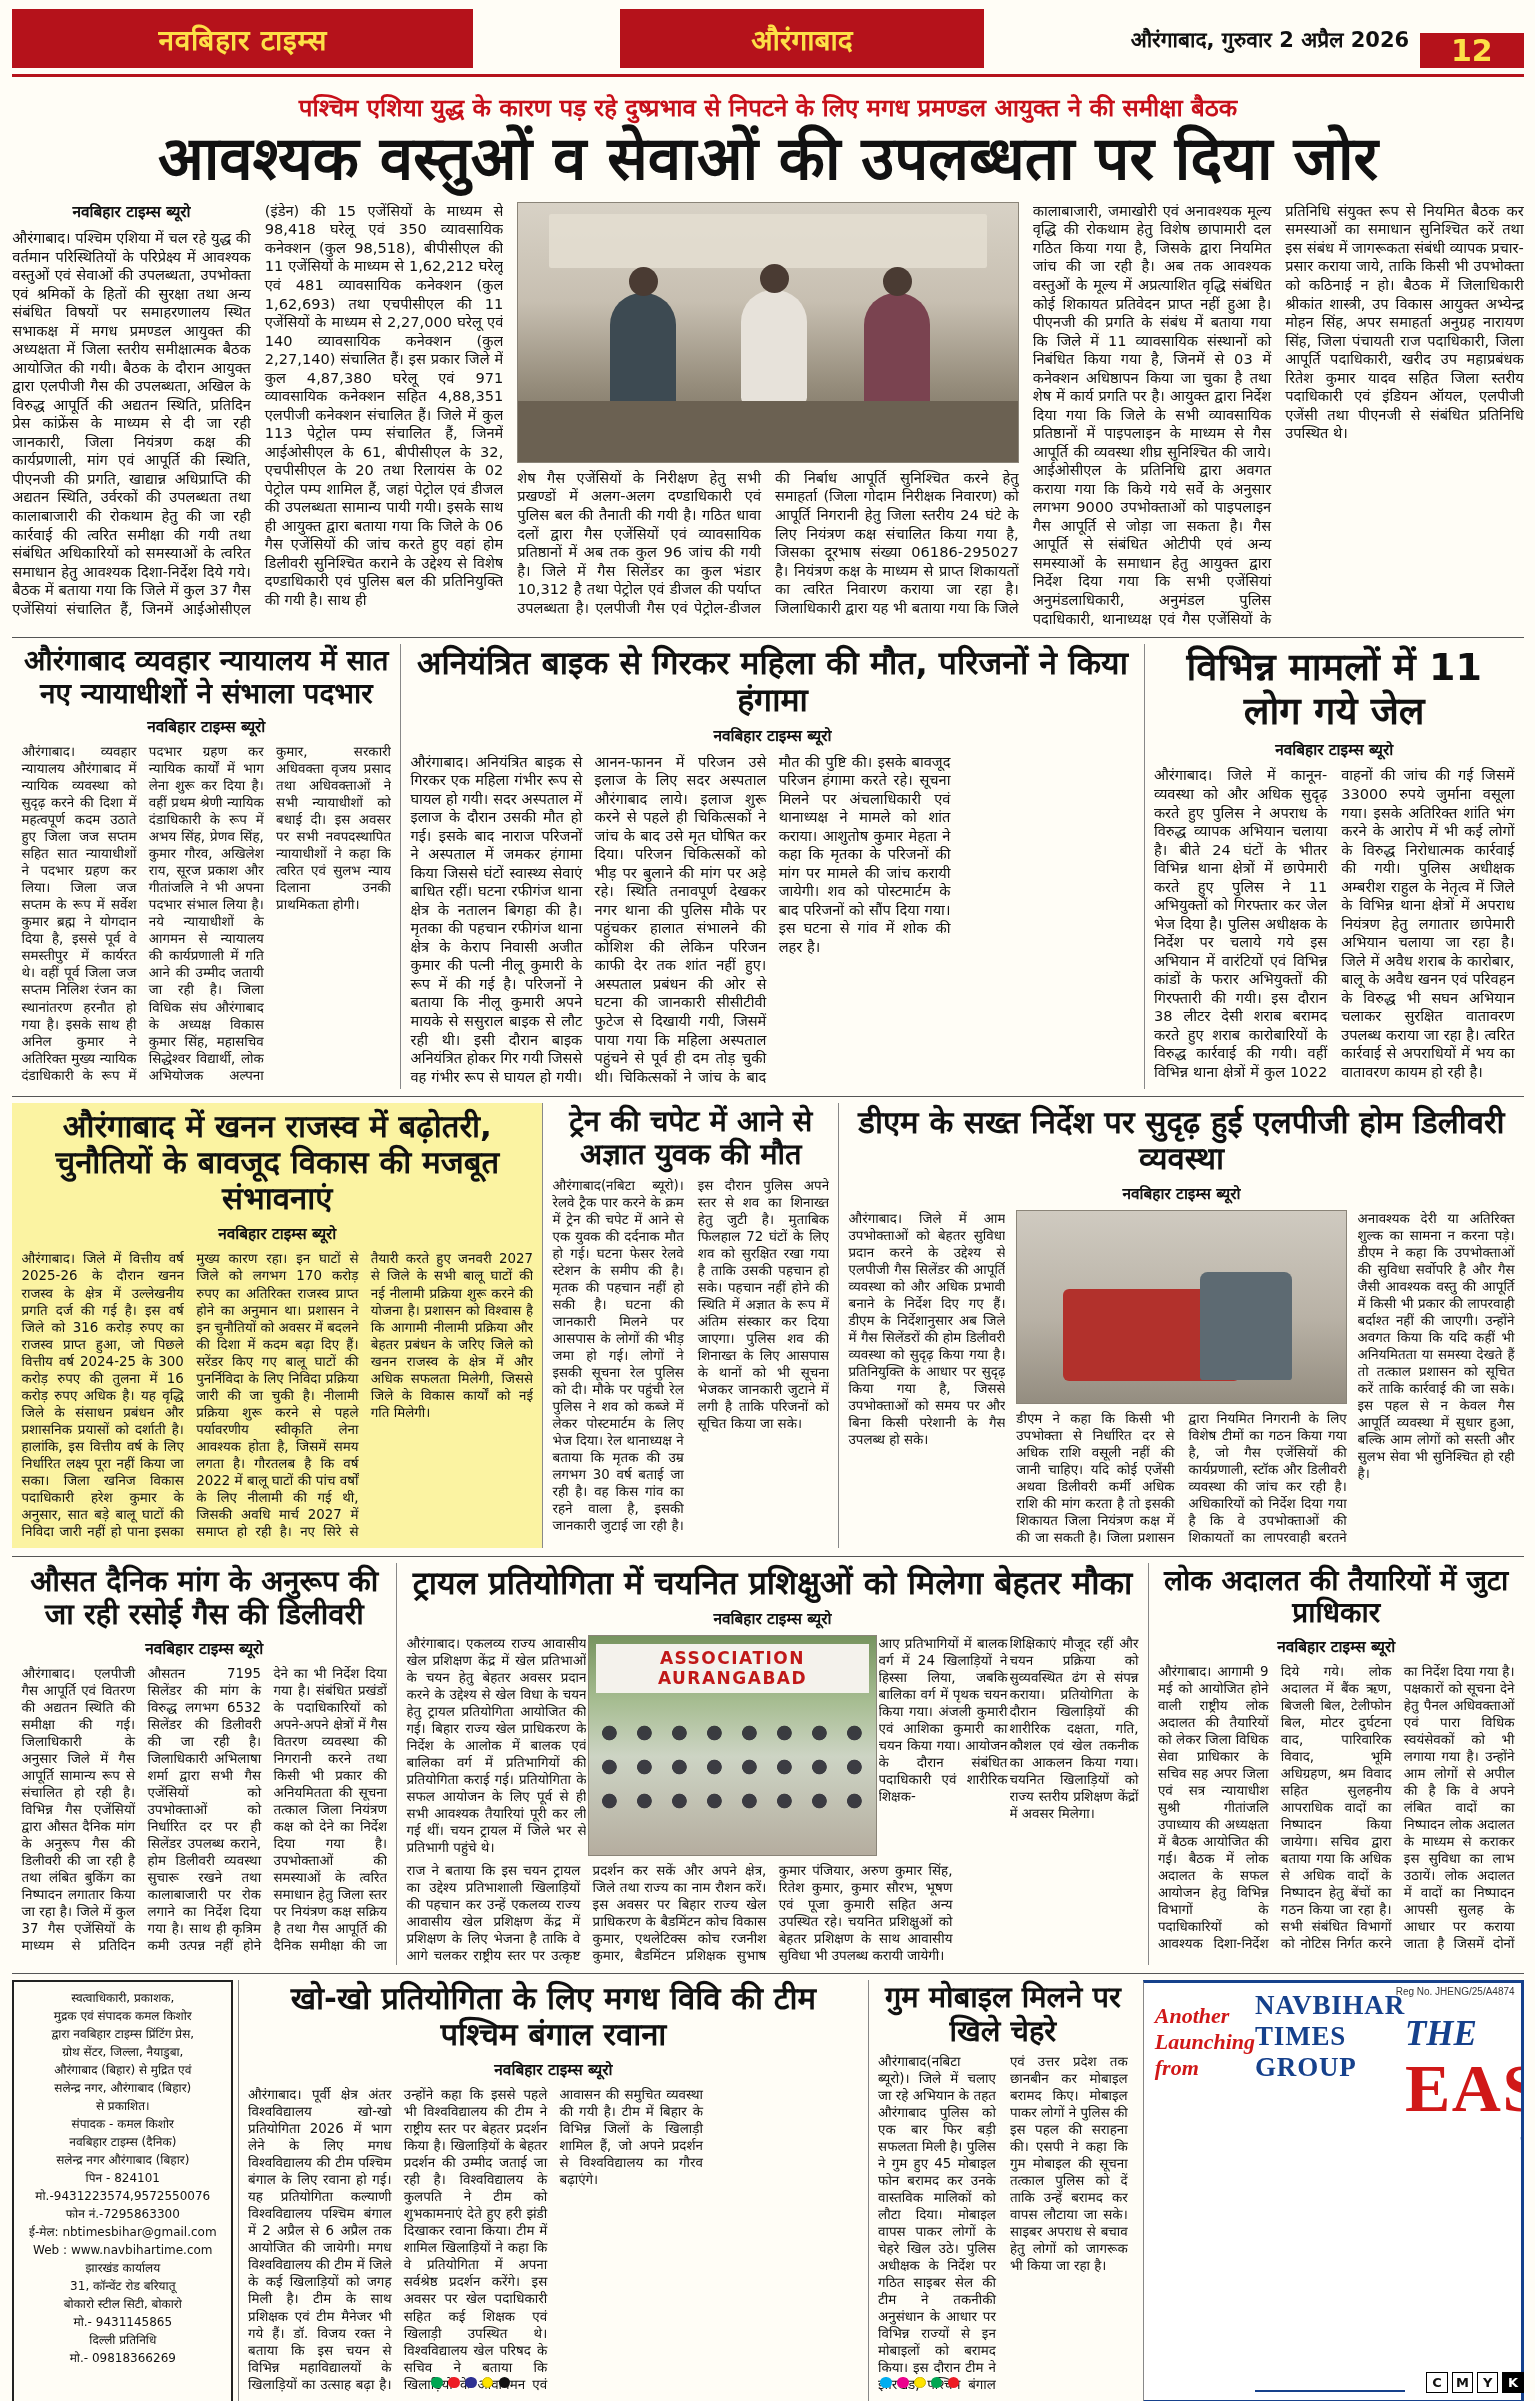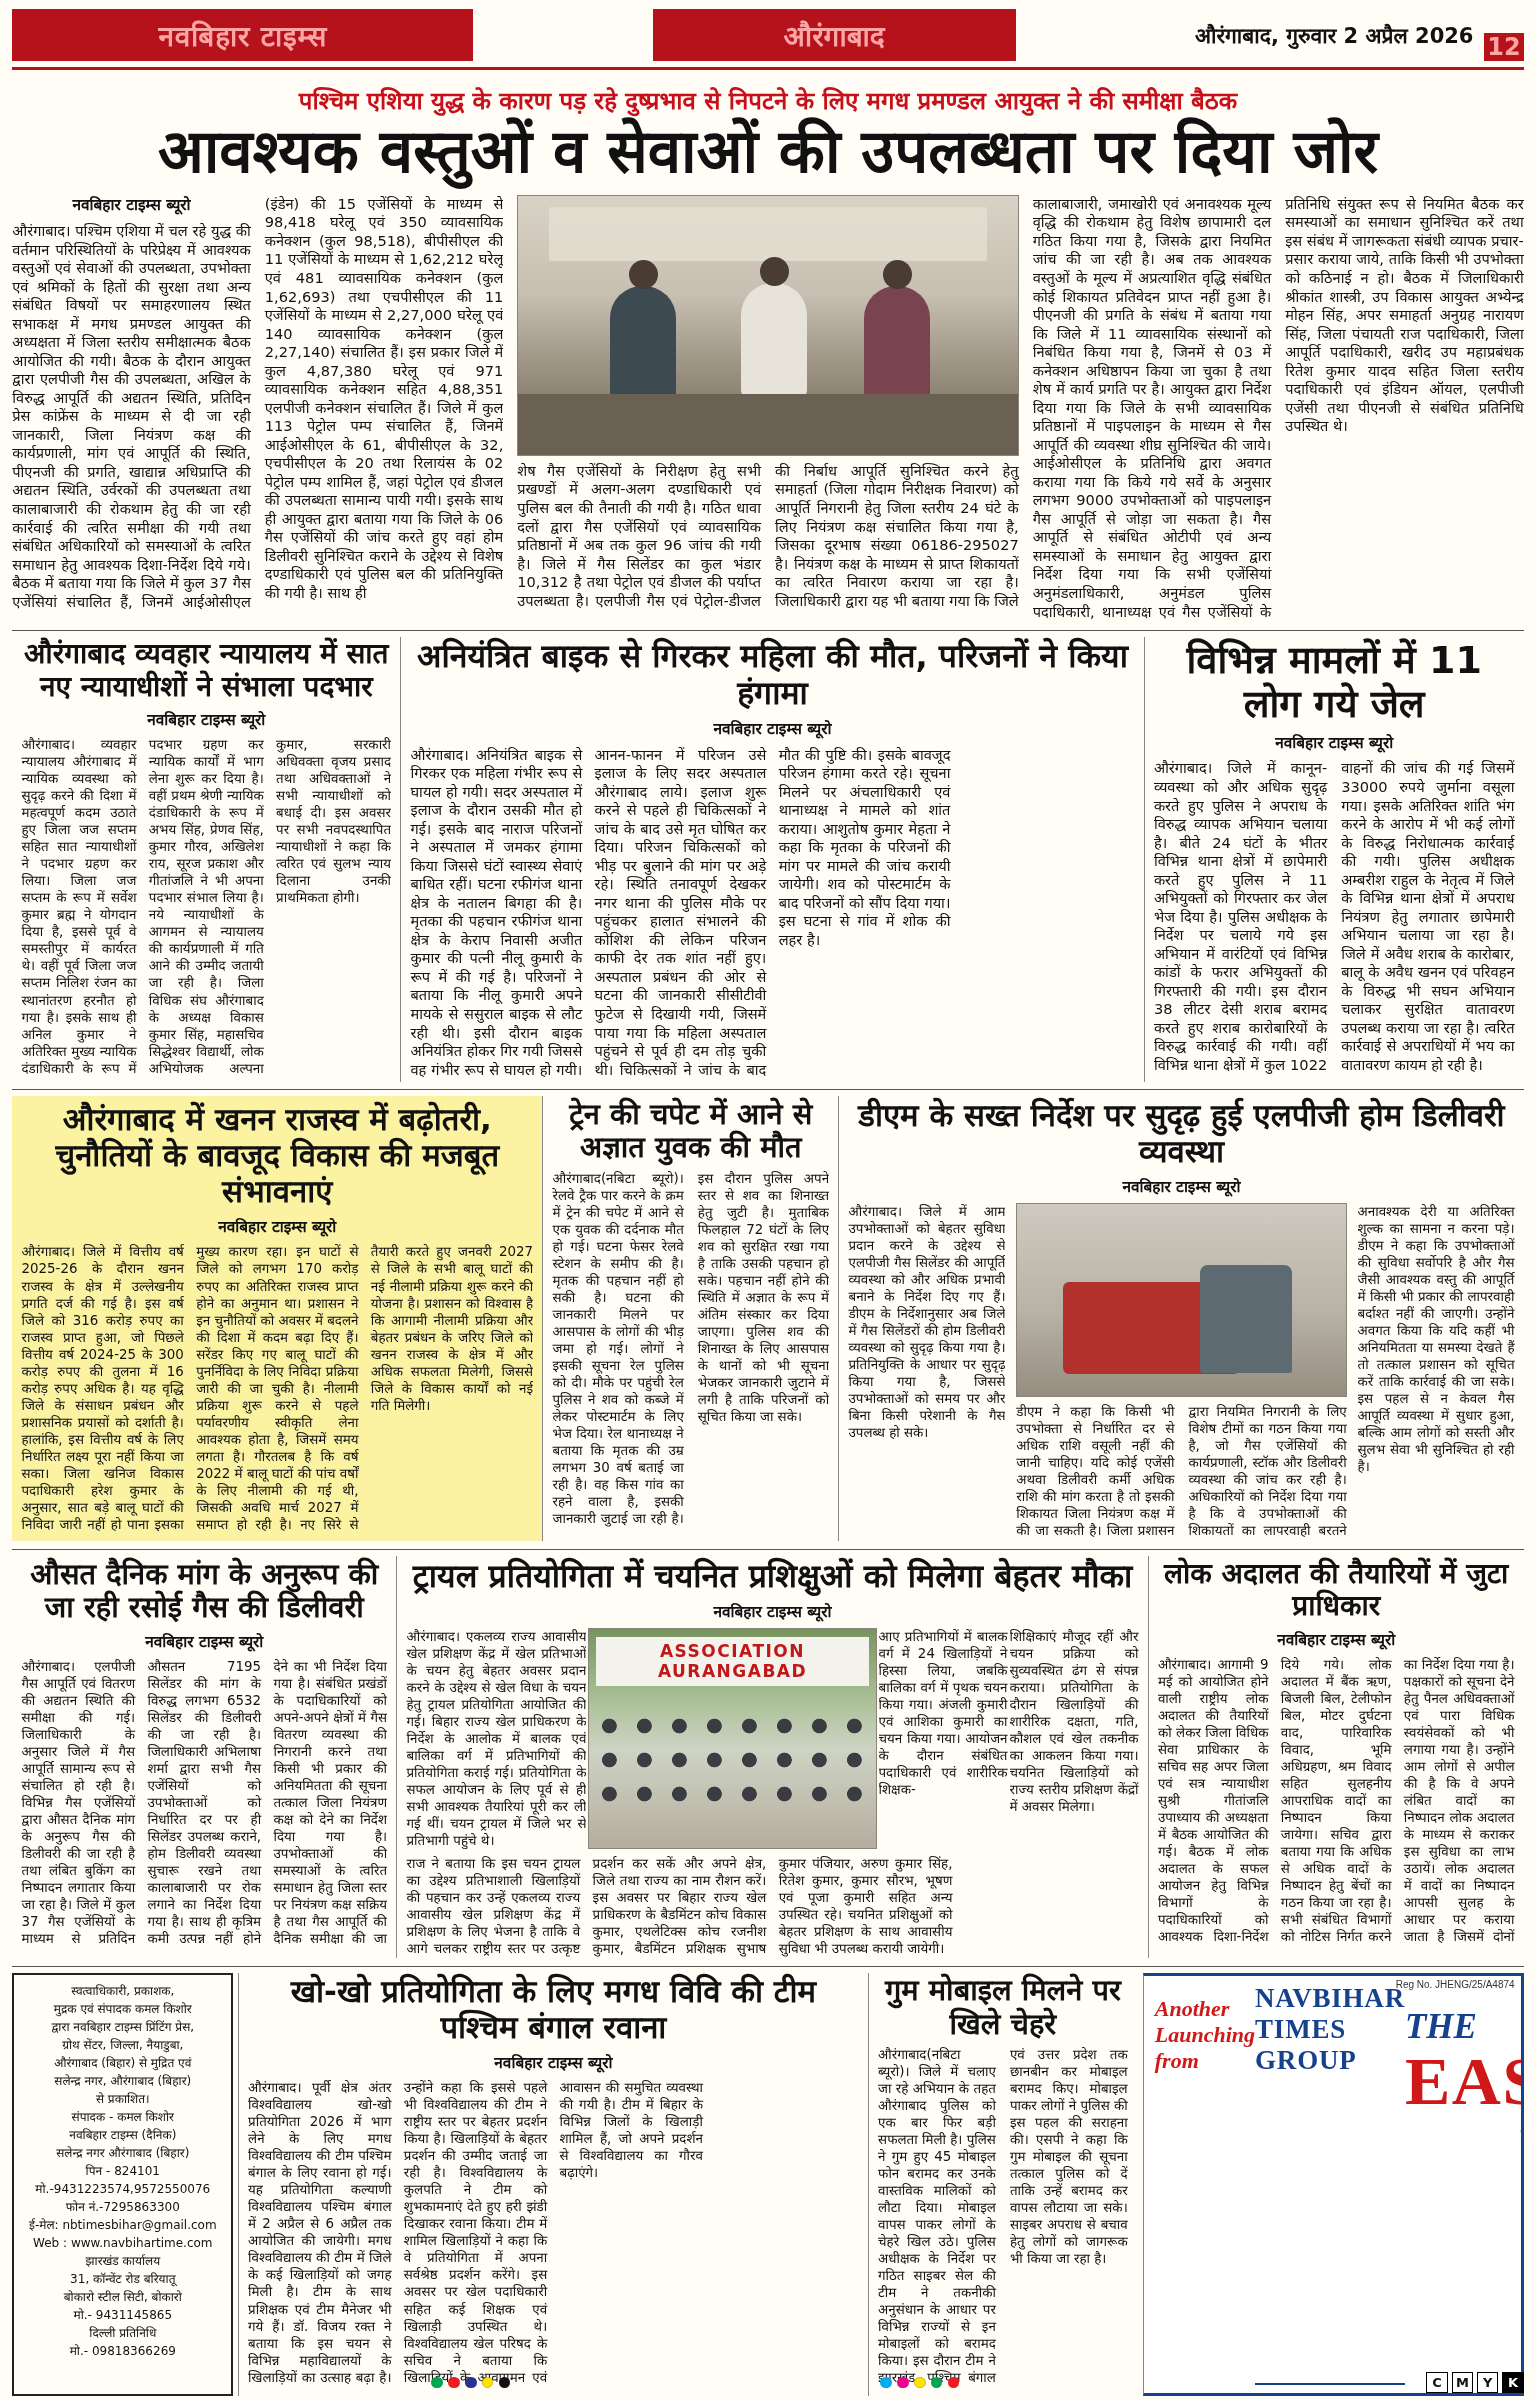--- a/index.html
+++ b/index.html
@@ -3,26 +3,26 @@
 <meta charset="utf-8">
 <style>
   * { margin:0; padding:0; box-sizing:border-box; }
   html,body { background:#d9d9d9; }
   .page { width:1536px; height:2401px; margin:0 auto; background:#fffdf6; color:#111;
           font-family:"DejaVu Sans","Liberation Sans",sans-serif; position:relative; overflow:hidden; }
 
   
   .masthead { display:flex; align-items:stretch; gap:10.8px; margin:9.2px 12.3px 0; padding-bottom:6.1px;
               border-bottom:3.1px solid #b5121b; }
-  .mast-box { background:#b5121b; color:#fca5a5; font-weight:bold; display:flex; align-items:center; justify-content:center; }
+  .mast-box { background:#b5121b; color:#fde047; font-weight:bold; display:flex; align-items:center; justify-content:center; }
   .paper-name { flex:0 0 461px; font-size:28px; letter-spacing:0.8px; }
   .section-name { margin:0 auto; padding:0 131px; font-size:28px; }
   .mast-right { display:flex; align-items:center; gap:10.8px; }
   .mast-date { font-size:21px; font-weight:bold; white-space:nowrap; }
-  .page-num { padding:0 3px; font-size:24px;margin-top:24px; }
+  .page-num { padding:0 31px; font-size:30px;margin-top:24px; }
 
   
   .kicker { text-align:center; color:#c8101a; font-weight:bold; font-size:24px; margin:12.3px 15.4px 3.1px; }
   .lead-headline { text-align:center; font-size:60px; line-height:1.04; font-weight:bold; margin:4.6px 7.7px 12.3px; }
   .lead-body { display:flex; gap:14px; margin:0 12.3px; height:427px; }
   .byline { text-align:center; font-weight:bold; font-size:15.4px; margin:1.5px 0 6.1px; }
   .body-text { font-size:14.6px; line-height:1.27; text-align:justify; overflow:hidden; }
   .c2 { column-count:2; column-gap:14px; column-fill:auto; }
   .c3 { column-count:3; column-gap:12.3px; column-fill:auto; }
   .c4 { column-count:4; column-gap:12.3px; column-fill:auto; }

